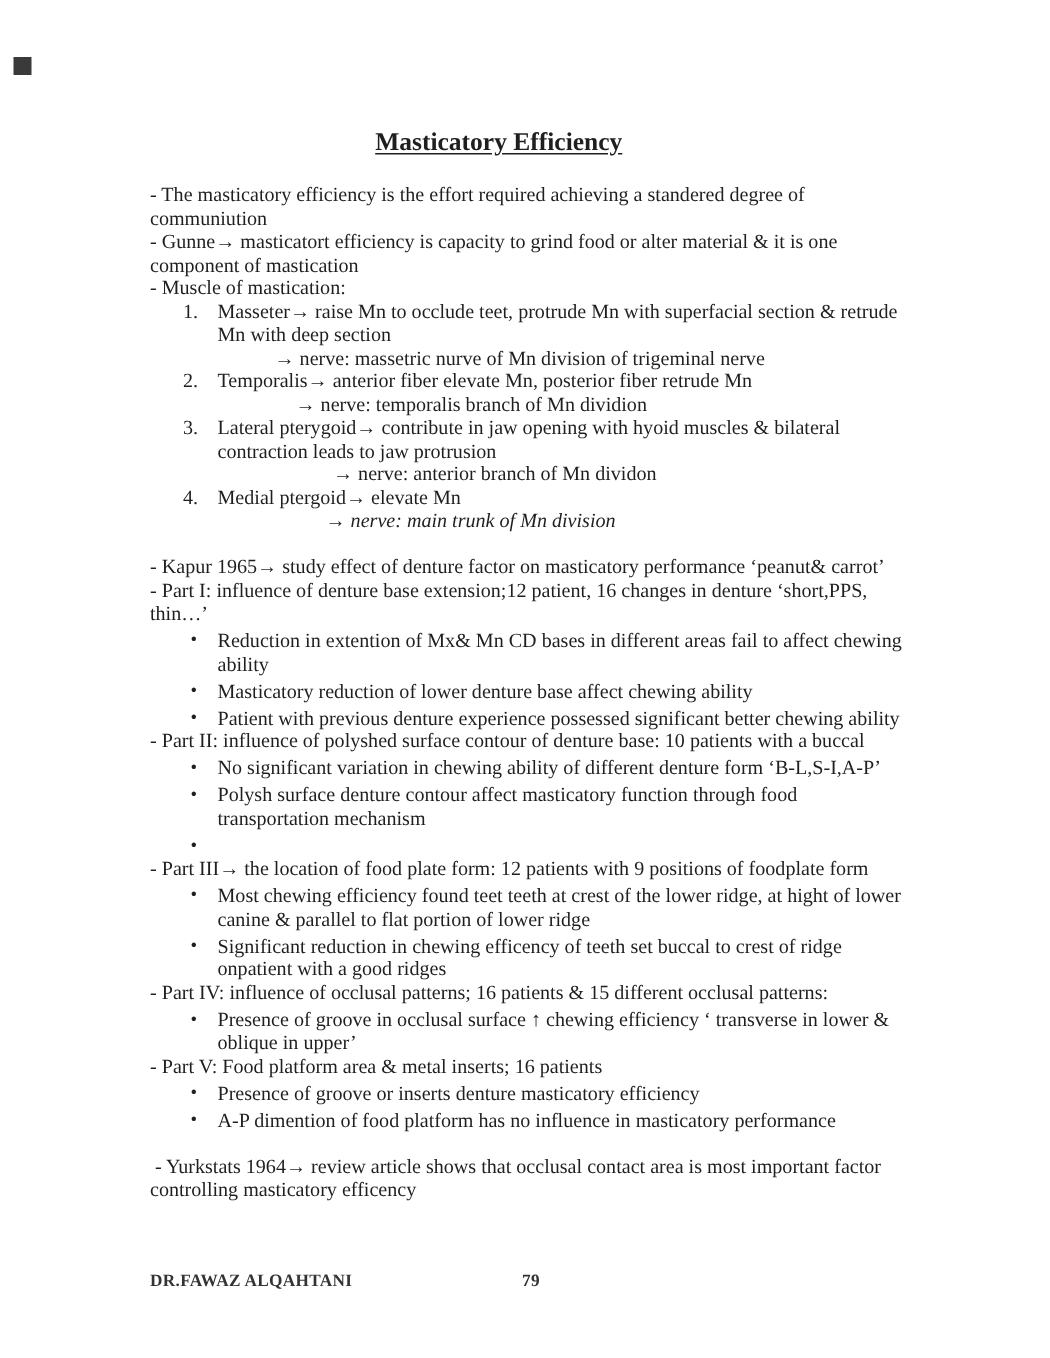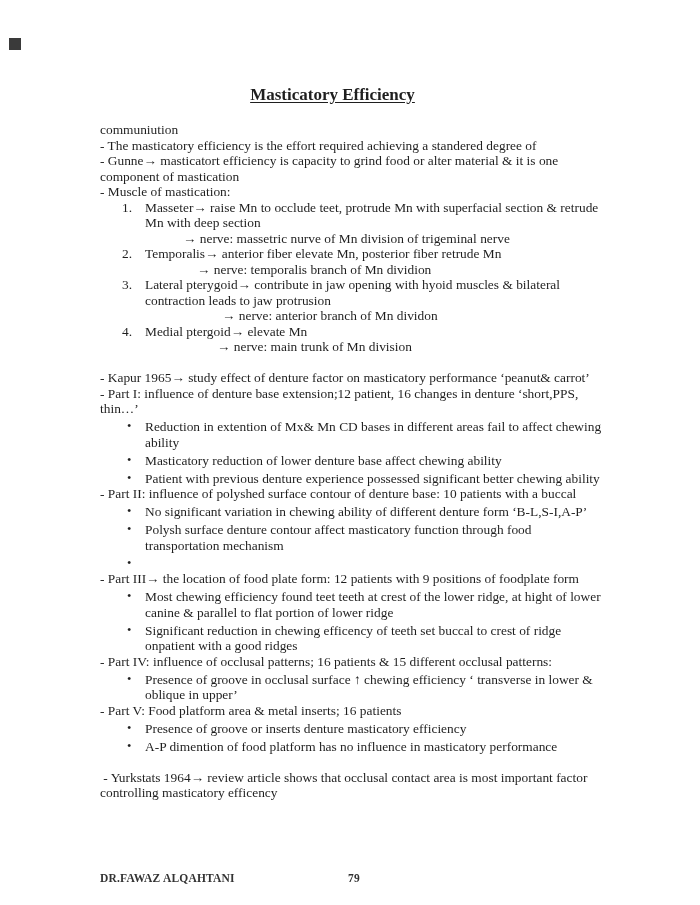--- a/index.html
+++ b/index.html
@@ -16,49 +16,49 @@
   .body { margin-top:16px; font-size:13.4px; line-height:15.5px; }
   .line { white-space:pre; }
   .line .tx { white-space:pre; }
   .n { display:flex; }
   .n .mk { flex:none; width:23px; margin-left:22px; }
   .c { padding-left:45px; }
   .b { display:flex; margin-top:2.5px; }
   .b .mk { flex:none; width:18px; margin-left:27px; font-size:12.5px; }
   .bc { padding-left:45px; }
   .blank { height:15.5px; }
-  .footer-row { position:absolute; left:100px; top:848px; width:520px; font-size:11.5px; font-weight:bold; letter-spacing:0.2px; color:#333333;margin-top:24px; }
+  .footer-row { position:absolute; left:100px; top:848px; width:520px; font-size:11.5px; font-weight:bold; letter-spacing:0.2px; color:#333333; }
   .footer-row .pageno { position:absolute; left:248px; top:0; }
 </style>
 </head>
 <body>
 
 <div class="page">
   <div class="corner-mark"></div>
 
   <div class="content">
     <div class="title-row">
       <span class="u">Masticatory Efficiency</span>
     </div>
     <div class="body" id="doc-lines">
+        <div class="line p"><span class="tx">- The masticatory efficiency is the effort required achieving a standered degree of</span></div>
         <div class="line p"><span class="tx">communiution</span></div>
-        <div class="line p"><span class="tx">- The masticatory efficiency is the effort required achieving a standered degree of</span></div>
         <div class="line p"><span class="tx">- Gunne→ masticatort efficiency is capacity to grind food or alter material &amp; it is one</span></div>
         <div class="line p"><span class="tx">component of mastication</span></div>
         <div class="line p"><span class="tx">- Muscle of mastication:</span></div>
         <div class="line n"><span class="mk">1.</span><span class="tx">Masseter→ raise Mn to occlude teet, protrude Mn with superfacial section &amp; retrude</span></div>
         <div class="line c"><span class="tx">Mn with deep section</span></div>
         <div class="line a" style="padding-left: 83px;"><span class="tx">→ nerve: massetric nurve of Mn division of trigeminal nerve</span></div>
         <div class="line n"><span class="mk">2.</span><span class="tx">Temporalis→ anterior fiber elevate Mn, posterior fiber retrude Mn</span></div>
         <div class="line a" style="padding-left: 97px;"><span class="tx">→ nerve: temporalis branch of Mn dividion</span></div>
         <div class="line n"><span class="mk">3.</span><span class="tx">Lateral pterygoid→ contribute in jaw opening with hyoid muscles &amp; bilateral</span></div>
         <div class="line c"><span class="tx">contraction leads to jaw protrusion</span></div>
         <div class="line a" style="padding-left: 122px;"><span class="tx">→ nerve: anterior branch of Mn dividon</span></div>
         <div class="line n"><span class="mk">4.</span><span class="tx">Medial ptergoid→ elevate Mn</span></div>
-        <div class="line a" style="padding-left: 117px;"><span class="tx">→ nerve: main trunk of Mn division</span></div>
+        <div class="line a" style="padding-left: 117px; font-style: italic;"><span class="tx">→ nerve: main trunk of Mn division</span></div>
         <div class="line blank"><span class="tx"></span></div>
         <div class="line p"><span class="tx">- Kapur 1965→ study effect of denture factor on masticatory performance ‘peanut&amp; carrot’</span></div>
         <div class="line p"><span class="tx">- Part I: influence of denture base extension;12 patient, 16 changes in denture ‘short,PPS,</span></div>
         <div class="line p"><span class="tx">thin…’</span></div>
         <div class="line b"><span class="mk">•</span><span class="tx">Reduction in extention of Mx&amp; Mn CD bases in different areas fail to affect chewing</span></div>
         <div class="line bc"><span class="tx">ability</span></div>
         <div class="line b"><span class="mk">•</span><span class="tx">Masticatory reduction of lower denture base affect chewing ability</span></div>
         <div class="line b"><span class="mk">•</span><span class="tx">Patient with previous denture experience possessed significant better chewing ability</span></div>
         <div class="line p"><span class="tx">- Part II: influence of polyshed surface contour of denture base: 10 patients with a buccal</span></div>
         <div class="line b"><span class="mk">•</span><span class="tx">No significant variation in chewing ability of different denture form ‘B-L,S-I,A-P’</span></div>

